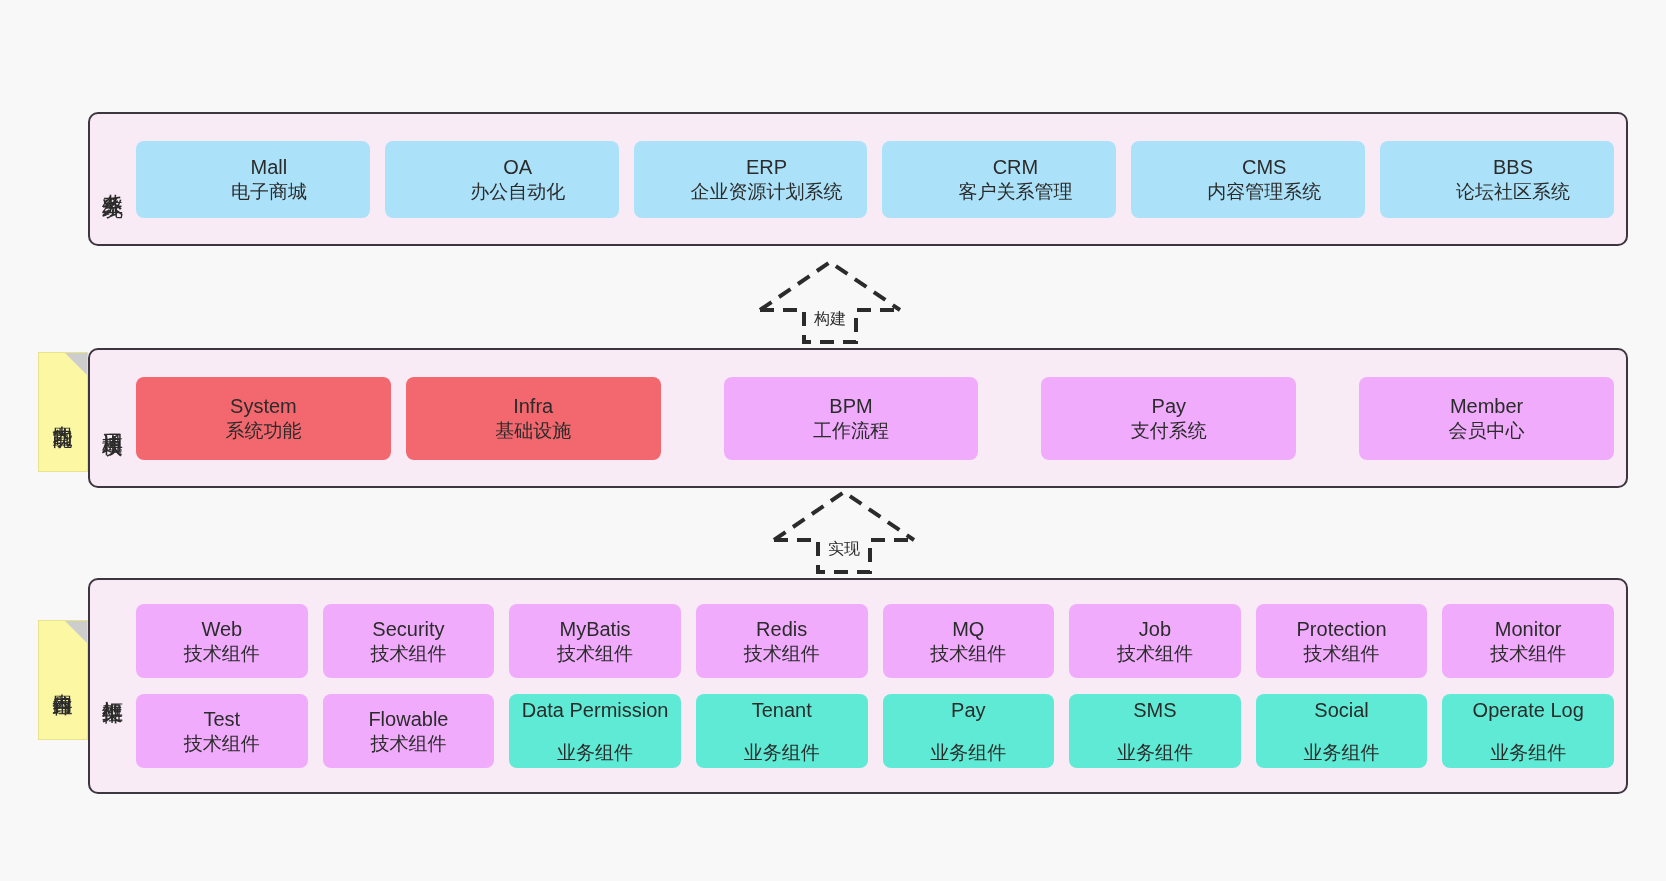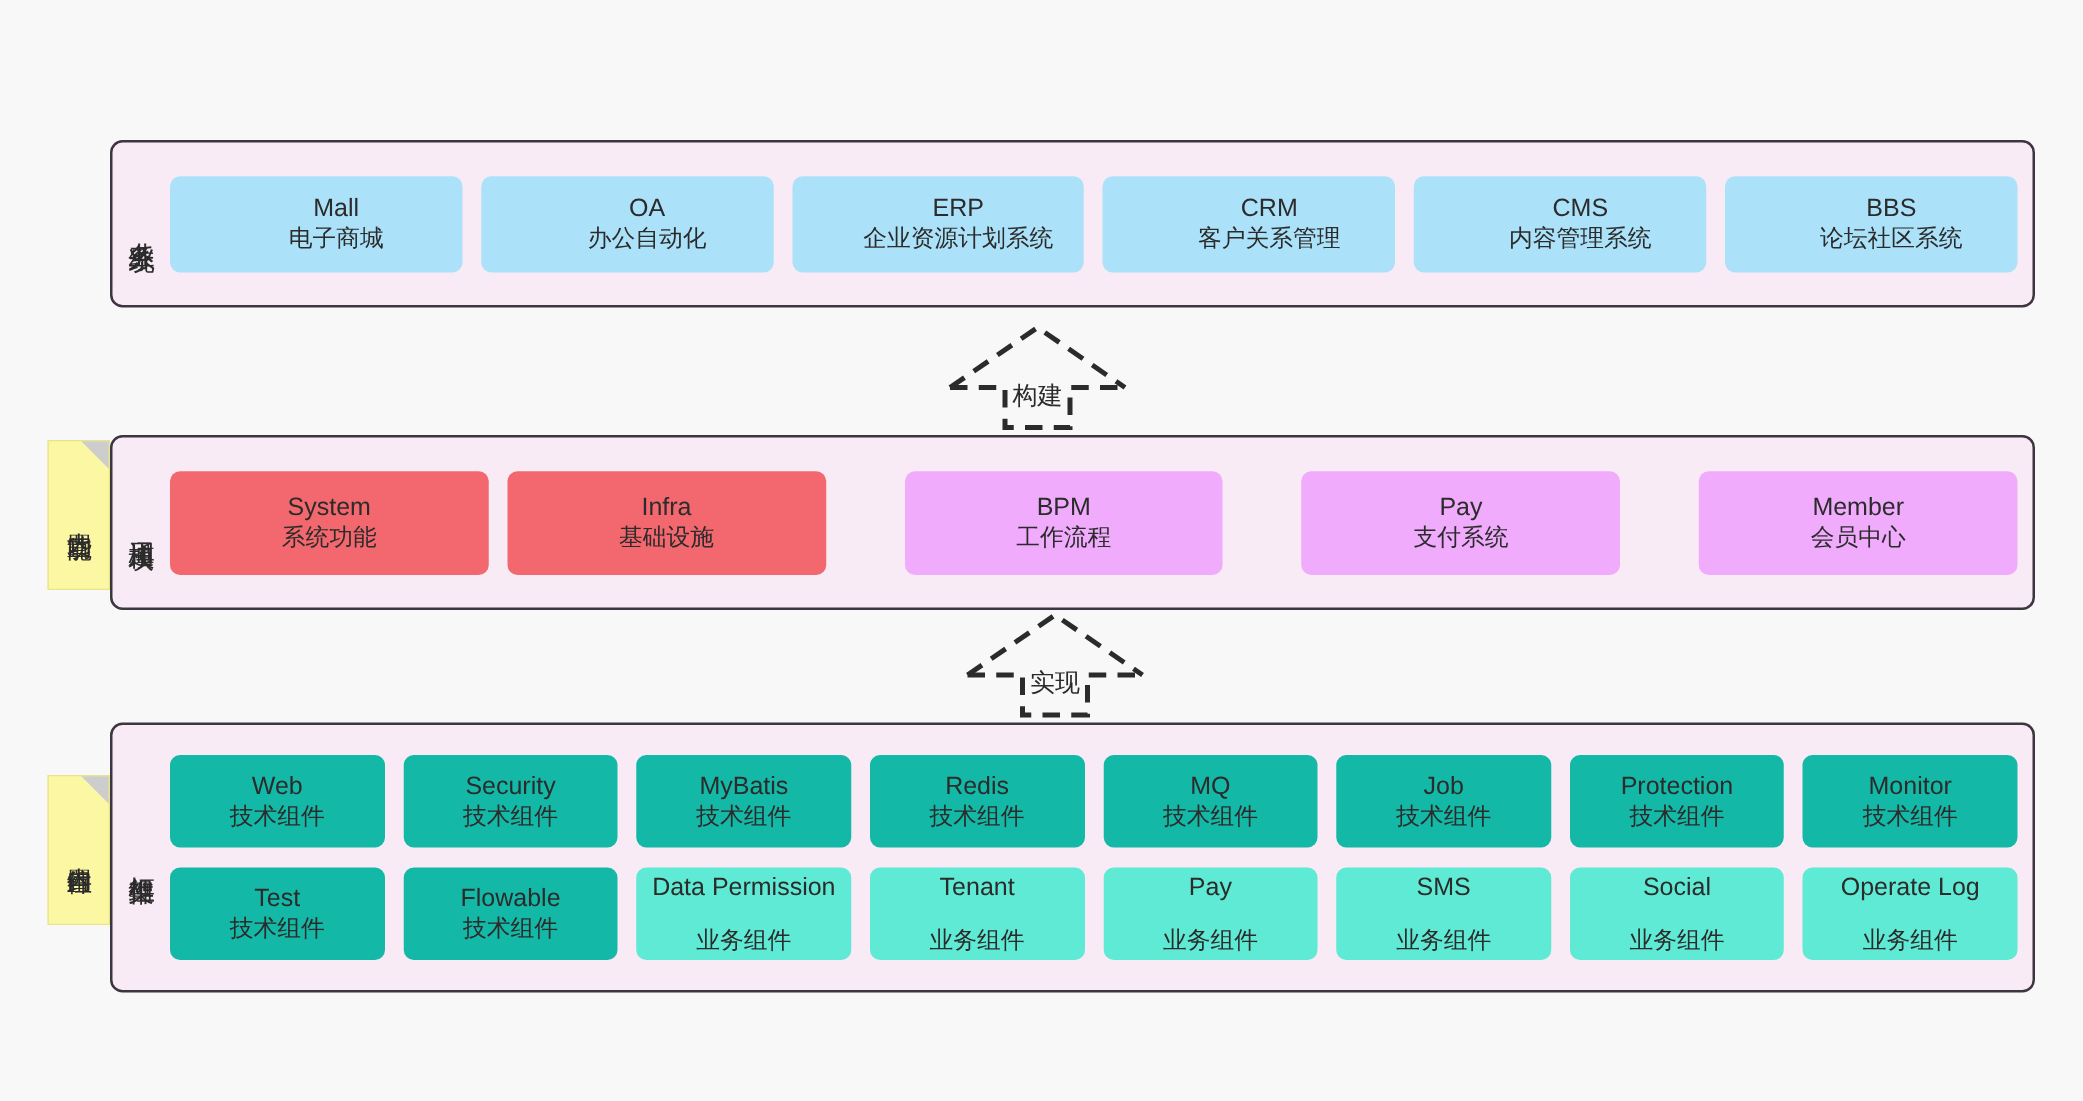--- a/index.html
+++ b/index.html
@@ -90,21 +90,21 @@
   }
 
   .h-biz   { height: 77px; padding-left: 38px; }
   .h-mod   { height: 83px; }
   .h-comp  { height: 74px; }
 
   
   .c-blue        { background: #ace2f9; }
   .c-red         { background: #f2686e; }
   .c-pink        { background: #f0abfc; margin-left: 48px; }
-  .c-green       { background: #14b8a6; }
+  .c-green       { background: #f0abfc; }
   .c-green-light { background: #5eead4; justify-content: space-between; }
 
   
   .note {
     position: absolute;
     background: #fbf7a2;
     border: 1px solid #e8e48c;
     box-sizing: border-box;
     display: flex;
     align-items: center;
@@ -134,21 +134,21 @@
   }
   .connector svg {
     display: block;
     overflow: visible;
   }
   .connector .conn-label {
     position: absolute;
     left: 50%;
     transform: translateX(-50%);
     bottom: 14px;
-    font-size: 20px;
+    font-size: 16px;
     color: #2b2b2b;
     background: transparent;
     white-space: nowrap;
     user-select: none;
   }
 </style>
 </head>
 <body>
 
 <div id="canvas">

